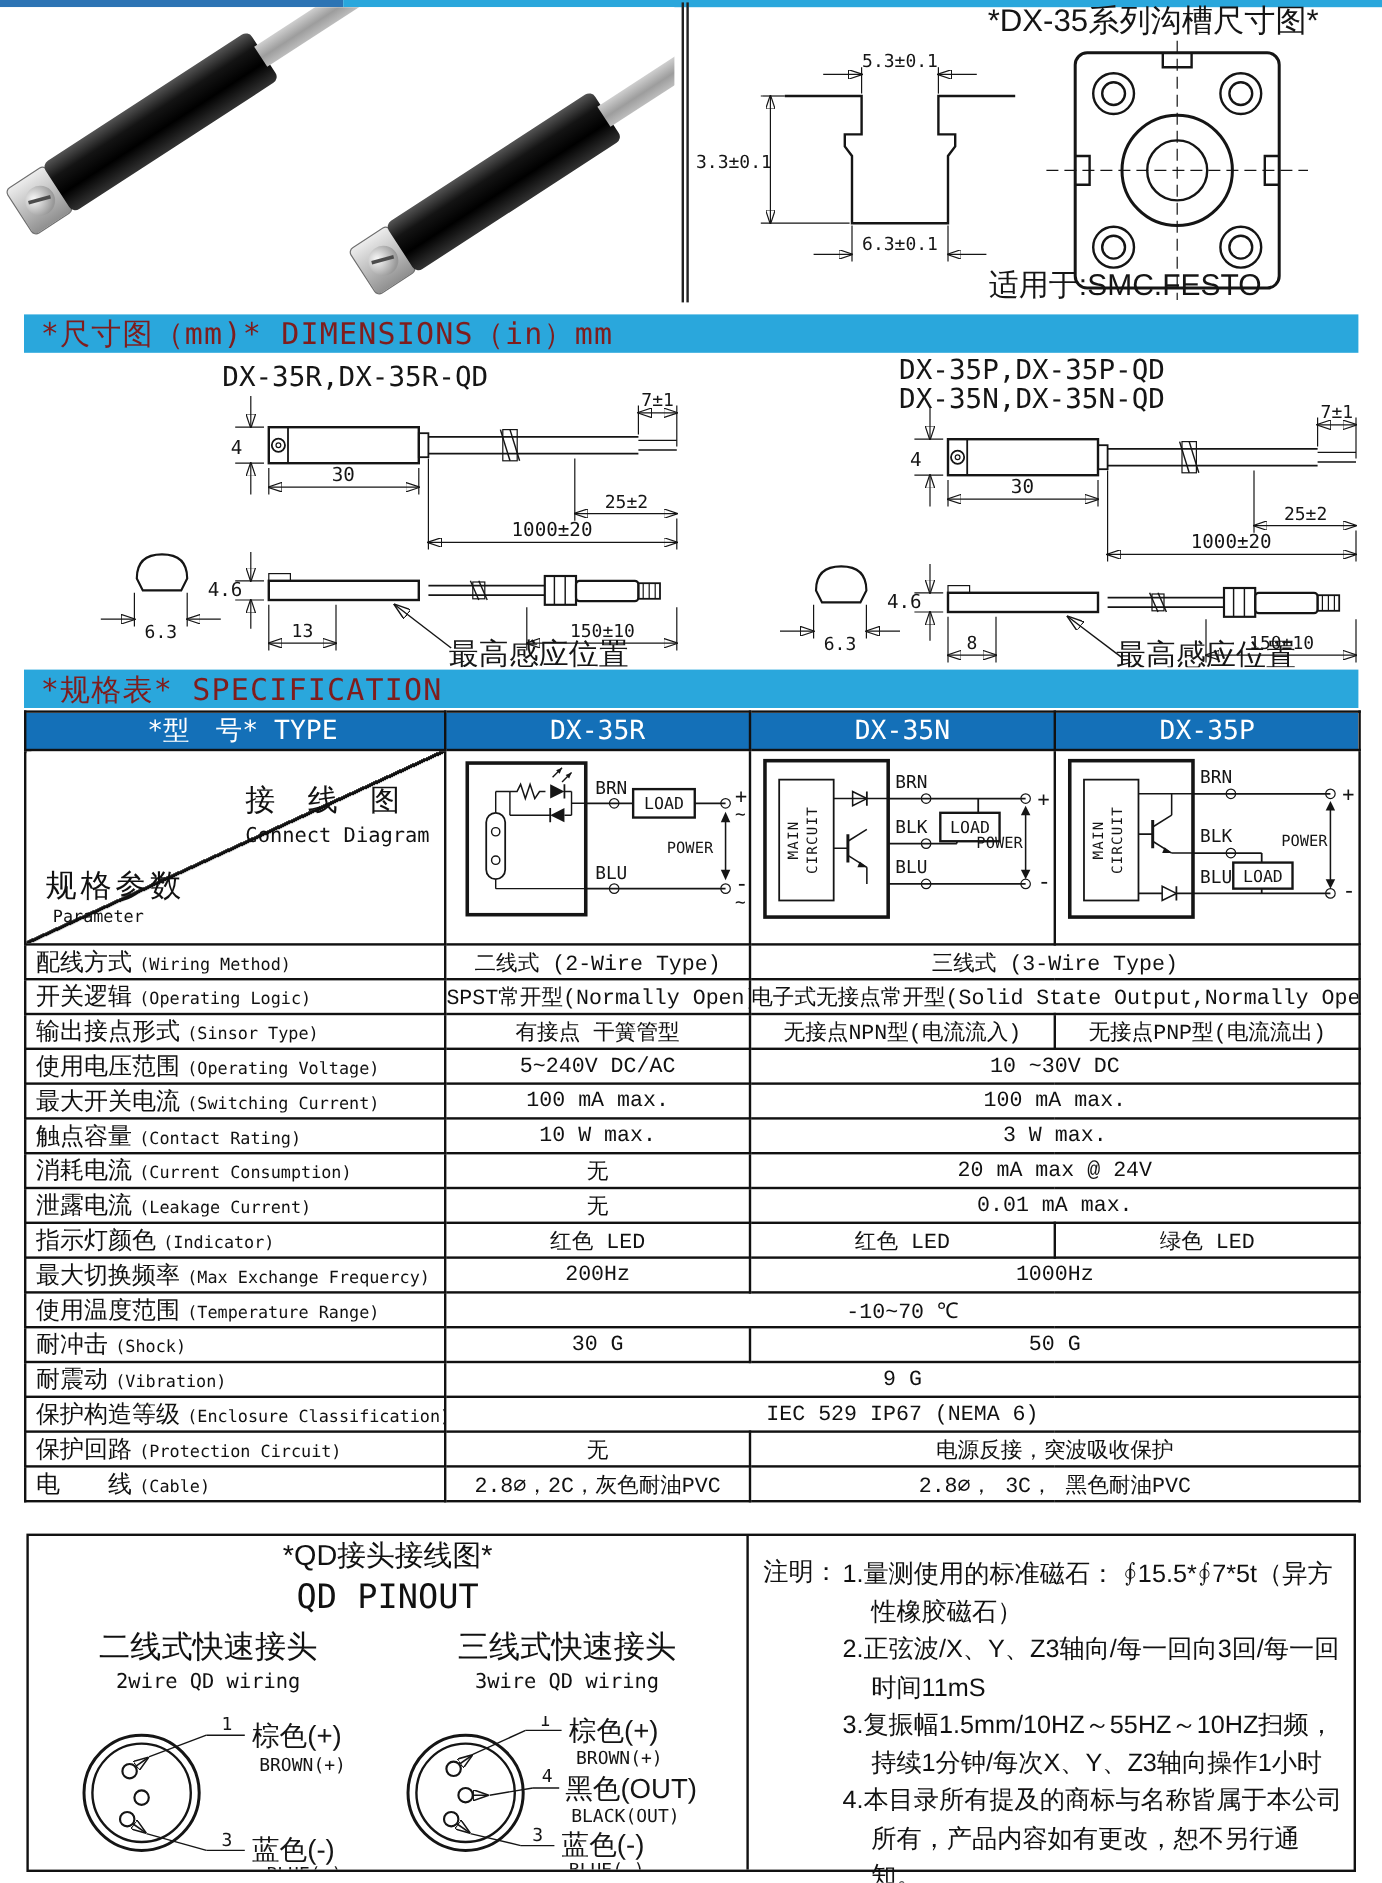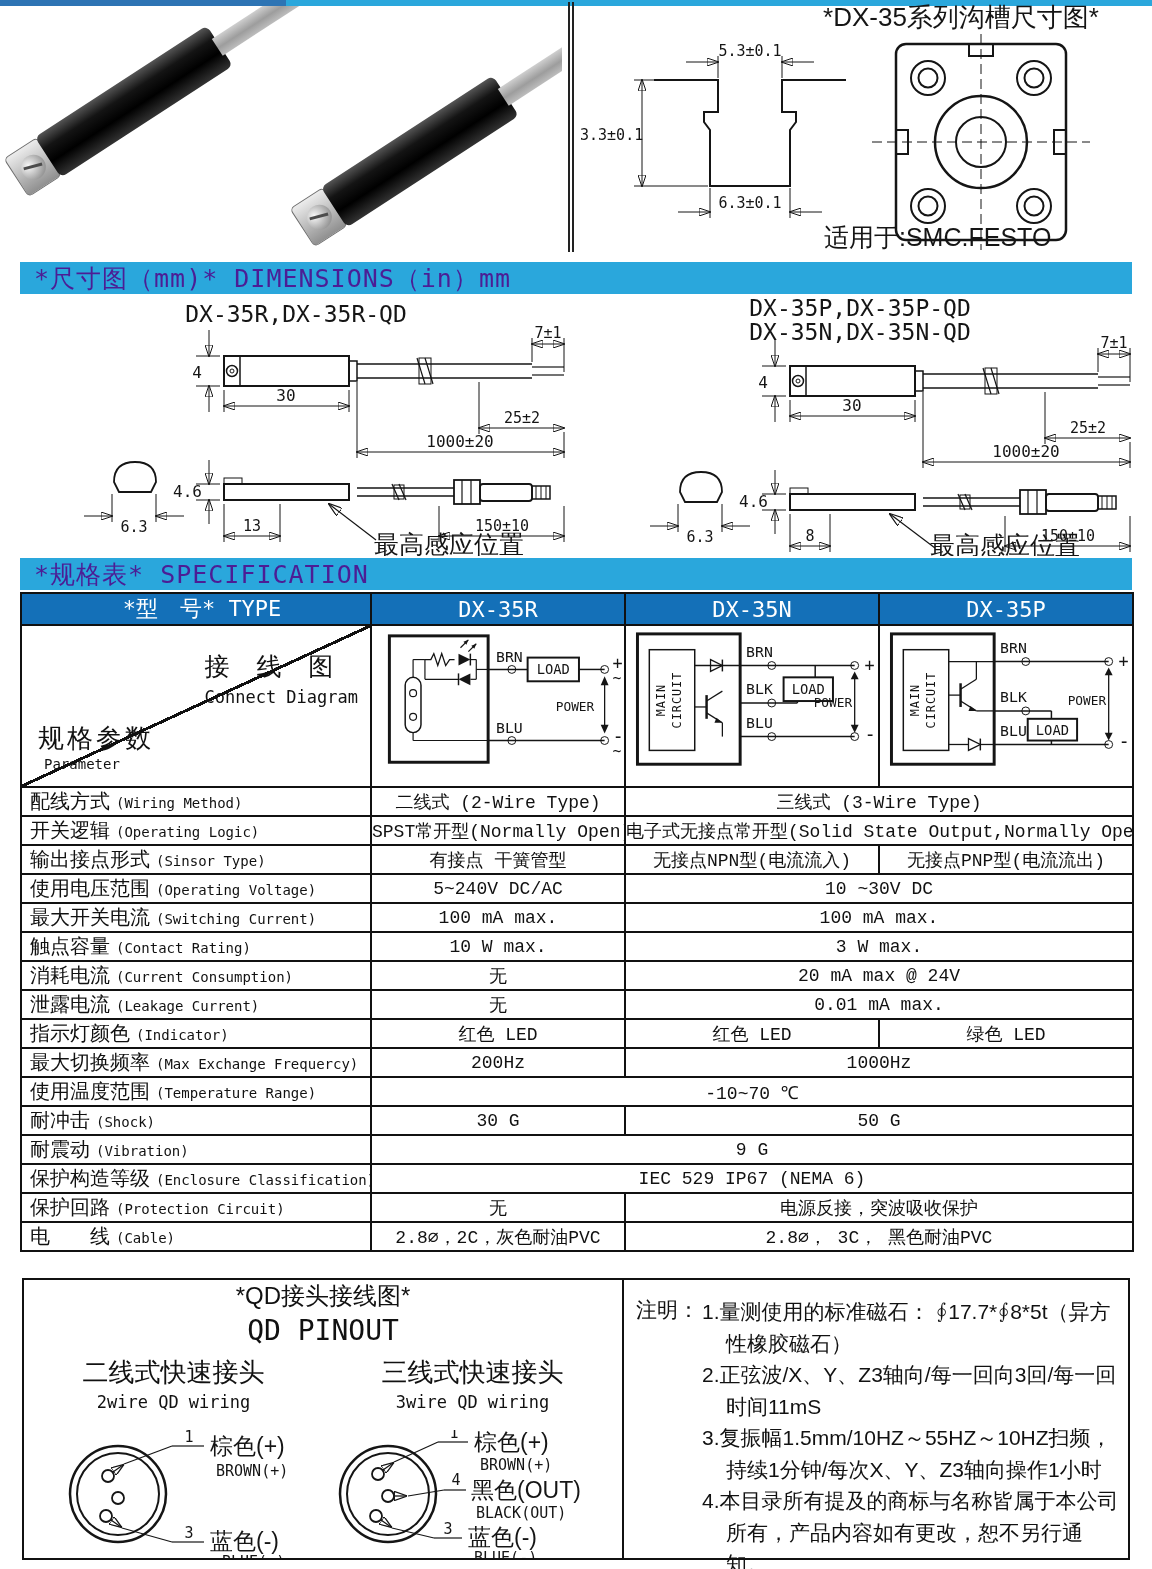--- a/index.html
+++ b/index.html
@@ -38,21 +38,21 @@
   .s1{left:16px;top:148px}
   .s2{left:302px;top:198px}
 
   .vdivider{position:absolute;left:568px;top:2px;width:6px;height:250px;
             border-left:2px solid #222;border-right:2px solid #222}
 
   .groove-wrap{position:absolute;left:576px;top:0;width:576px;height:258px}
 
   
   .bar{position:absolute;left:20px;width:1112px;height:32px;background:var(--accent-light);
-       color:#4c1d95;display:flex;align-items:center;padding-left:14px;font-size:25px;letter-spacing:1px}
+       color:#7f1d1d;display:flex;align-items:center;padding-left:14px;font-size:25px;letter-spacing:1px}
   .bar.dim{top:262px}
   .bar.spec{top:558px}
 
   .dimsvg{position:absolute;top:294px}
   .dimsvg.left{left:24px}
   .dimsvg.right{left:580px}
 
   
   table.spec{position:absolute;left:20px;top:592px;width:1112px;border-collapse:collapse;table-layout:fixed}
   table.spec td,table.spec th{border:2px solid #111;overflow:hidden}
@@ -647,19 +647,19 @@
         <line x1="408" y1="108" x2="436" y2="108" stroke-width="1.2"></line>
       <text x="422" y="104" text-anchor="middle" font-size="15">3</text>
       <text class="cjk" x="442" y="115" font-size="23">蓝色(-)</text>
       <text x="448" y="133" font-size="15">BLUE(-)</text>
     </svg>
   </div>
 
   <div class="notes">
     <div class="notes-label">注明：</div>
     <div class="notes-list">
-        <div class="note-item">1.量测使用的标准磁石： ∮17.7*∮8*5t（异方性橡胶磁石）</div>
+        <div class="note-item">1.量测使用的标准磁石： ∮15.5*∮7*5t（异方性橡胶磁石）</div>
         <div class="note-item">2.正弦波/X、Y、Z3轴向/每一回向3回/每一回时间11mS</div>
         <div class="note-item">3.复振幅1.5mm/10HZ～55HZ～10HZ扫频，持续1分钟/每次X、Y、Z3轴向操作1小时</div>
         <div class="note-item">4.本目录所有提及的商标与名称皆属于本公司所有，产品内容如有更改，恕不另行通知。</div>
       </div>
   </div>
 </div>
 
 </body></html>

